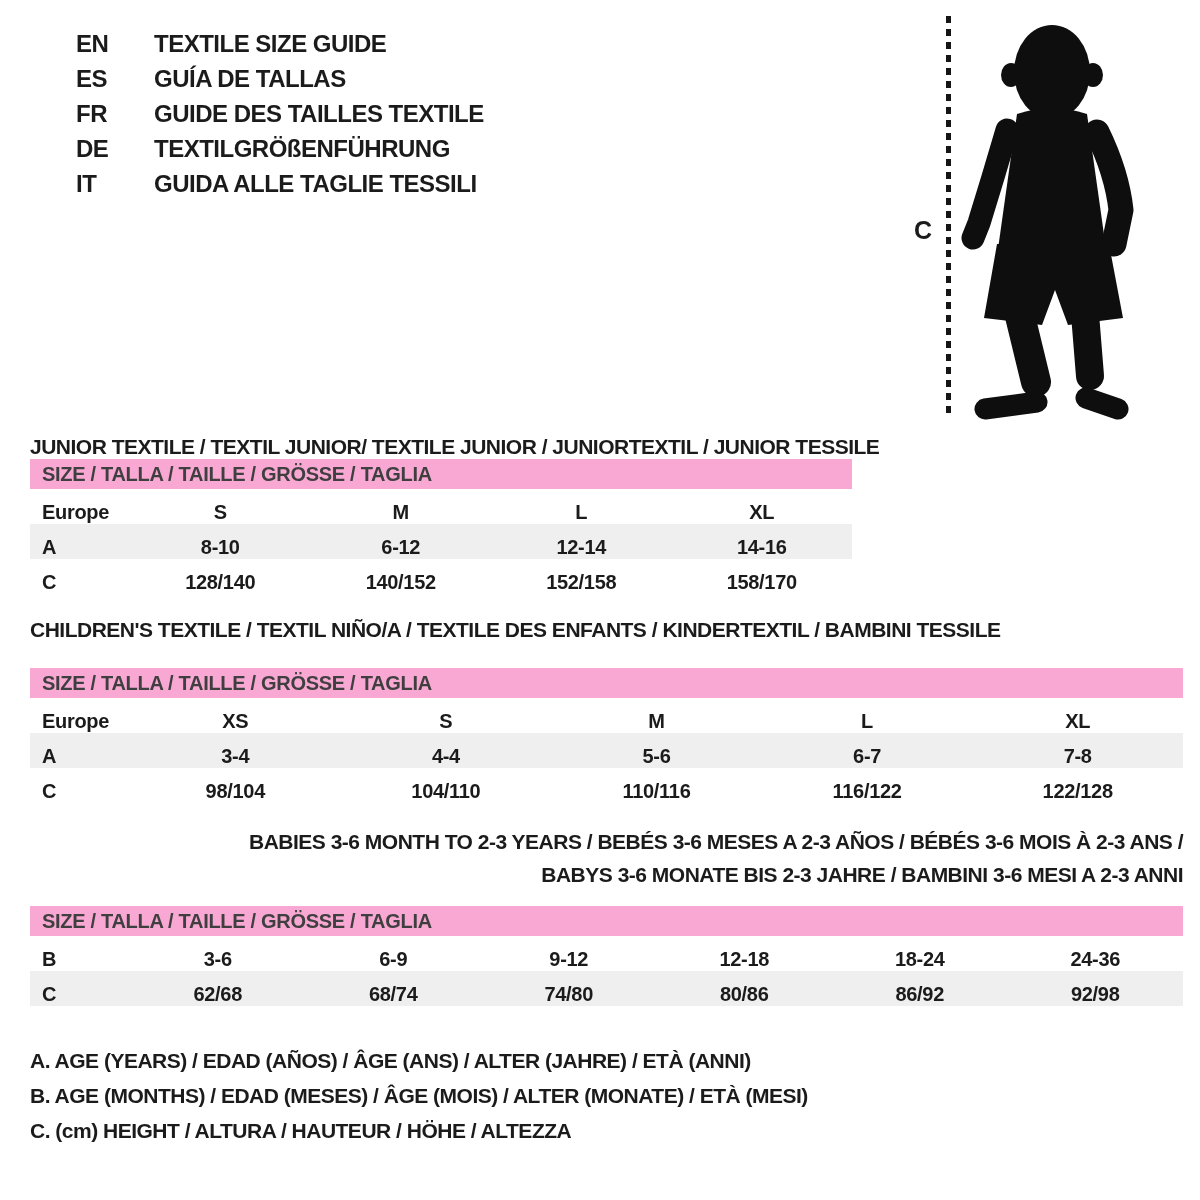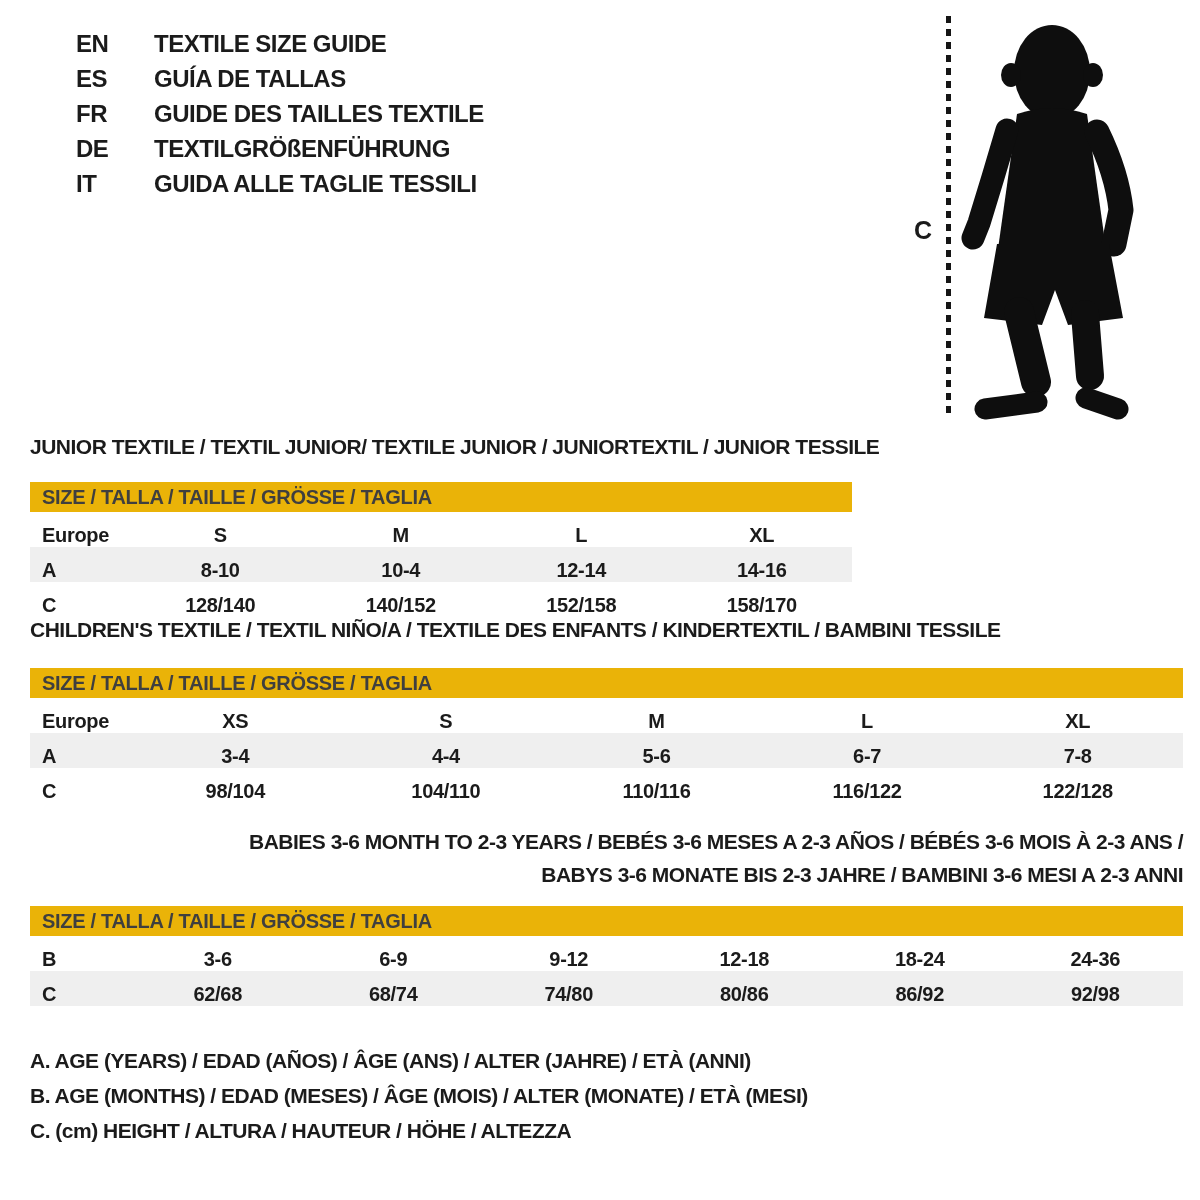--- a/index.html
+++ b/index.html
@@ -28,29 +28,29 @@
                    font-weight:700; font-size:25px; }
   .silhouette { position:absolute; left:53px; top:18px; }
   .silhouette .solid { fill:#0e0e0e; }
   .silhouette .limb { fill:none; stroke:#0e0e0e; stroke-linecap:round; stroke-linejoin:round; }
 
   
   .content { position:absolute; left:30px; top:434px; width:1153px; }
   .sec-heading { font-weight:700; font-size:21px; line-height:25px;
                  letter-spacing:-0.5px; white-space:nowrap; }
   .sec-heading.two-line { line-height:33px; white-space:normal;text-align:right; }
-  #junior-heading  { margin-bottom:23px; }
-  #children-heading{ margin-bottom:26px; }
+  #junior-heading  { }
+  #children-heading{ margin-top:23px; margin-bottom:26px; }
   #babies-heading  { margin-top:22px; margin-bottom:15px; }
 
   .tbl { }
   .tbl.junior { width:822px; }
   .tbl.wide   { width:1153px; }
   .tbl-bar {
-    height:30px; background:#eab308; display:flex; align-items:center;
+    height:30px; background:#f9a8d4; display:flex; align-items:center;
     padding-left:12px; font-weight:700; font-size:20px; color:#3f3f3f;
     letter-spacing:-0.3px;
   }
   .tr { height:35px; display:flex; align-items:flex-end;
         font-weight:700; font-size:20px; letter-spacing:-0.3px; }
   .tr.shade { background:#efefef; }
   .td-label { width:100px; padding-left:12px; }
   .td { flex:1; text-align:center; }
 
   .footnotes { margin-top:37px; }
@@ -109,21 +109,21 @@
     <div class="tr">
       <span class="td-label">Europe</span>
       <span class="td">S</span>
       <span class="td">M</span>
       <span class="td">L</span>
       <span class="td">XL</span>
     </div>
     <div class="tr shade">
       <span class="td-label">A</span>
       <span class="td">8-10</span>
-      <span class="td">10-4</span>
+      <span class="td">6-12</span>
       <span class="td">12-14</span>
       <span class="td">14-16</span>
     </div>
     <div class="tr">
       <span class="td-label">C</span>
       <span class="td">128/140</span>
       <span class="td">140/152</span>
       <span class="td">152/158</span>
       <span class="td">158/170</span>
     </div>

